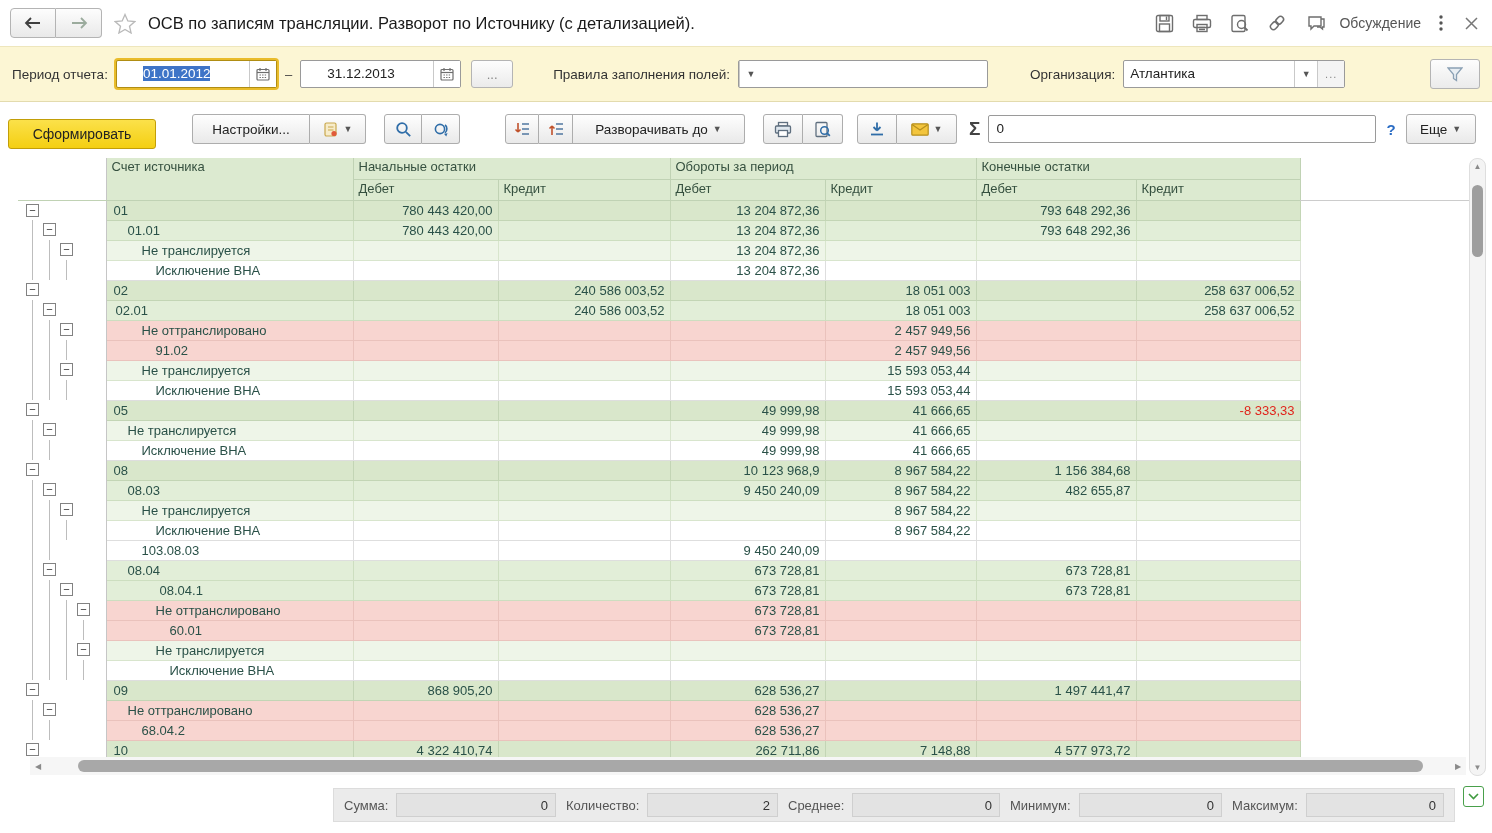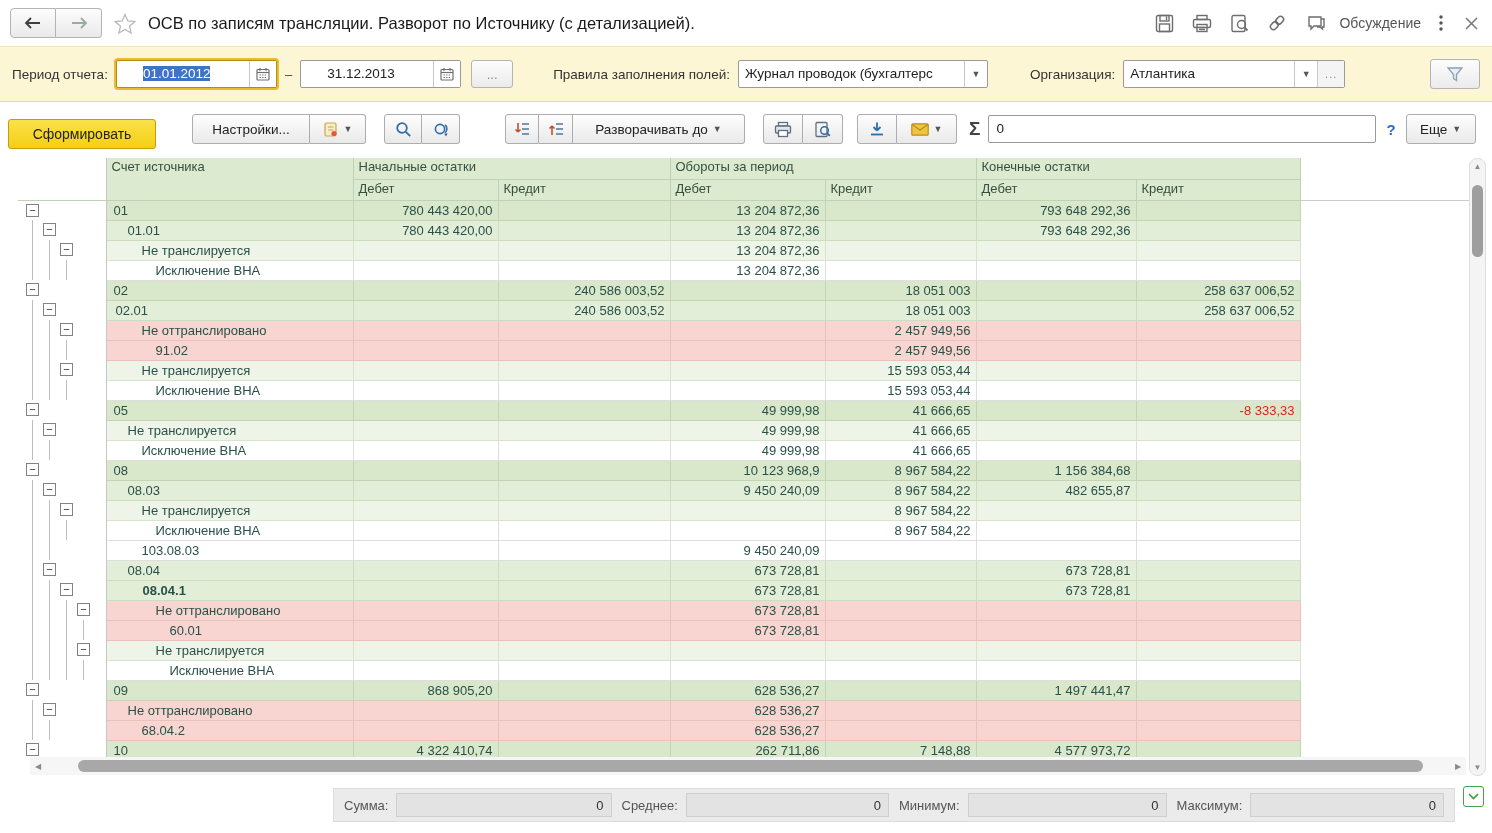--- a/index.html
+++ b/index.html
@@ -207,21 +207,20 @@
           <line x1="3.5" y1="8" x2="10.5" y2="8" stroke-dasharray="1.4 1.2"></line>
           <line x1="3.5" y1="10.5" x2="10.5" y2="10.5" stroke-dasharray="1.4 1.2"></line>
         </svg>
     </div>
   </div>
   <div class="dotsbtn">
       <span>...</span>
     </div>
   <span class="flabel" style="margin-left:40px;">Правила заполнения полей:</span>
   <div class="combo" style="margin-left:8px; width:250px;">
-    <div class="combo-text" style="flex:1;">Журнал проводок (бухгалтерс</div>
     <div class="combo-arrow">▼</div>
   </div>
   <span class="flabel" style="margin-left:42px;">Организация:</span>
   <div class="combo" style="margin-left:8px; width:222px;">
     <div class="combo-text" style="flex:1;">Атлантика</div>
     <div class="combo-arrow">▼</div>
     <div class="combo-dots">
         <span>...</span>
       </div>
   </div>
@@ -628,21 +627,21 @@
           <td class="c num">673 728,81</td>
           <td class="c num"></td>
           <td class="filler"></td>
         </tr>
         <tr class="row s-g2">
           <td class="tree-cell">
             <div class="rail" style="left: 14px;"></div>
             <div class="rail" style="left: 31px;"></div>
             <div class="expander" style="left: 42px;">−</div>
           </td>
-          <td class="c nm" style="padding-left: 36px; font-weight: bold;">08.04.1</td>
+          <td class="c nm" style="padding-left: 53px;">08.04.1</td>
           <td class="c num"></td>
           <td class="c num"></td>
           <td class="c num">673 728,81</td>
           <td class="c num"></td>
           <td class="c num">673 728,81</td>
           <td class="c num"></td>
           <td class="filler"></td>
         </tr>
         <tr class="row s-p">
           <td class="tree-cell">
@@ -776,20 +775,24 @@
   <div class="hthumb"></div>
   <div class="harr right">▶</div>
 </div>
 
 <div class="statusbar">
     <div class="stat-item">
       <span class="stat-label">Сумма:</span>
       <div class="stat-box">0</div>
     </div>
     <div class="stat-item">
+      <span class="stat-label">Количество:</span>
+      <div class="stat-box">2</div>
+    </div>
+    <div class="stat-item">
       <span class="stat-label">Среднее:</span>
       <div class="stat-box">0</div>
     </div>
     <div class="stat-item">
       <span class="stat-label">Минимум:</span>
       <div class="stat-box">0</div>
     </div>
     <div class="stat-item">
       <span class="stat-label">Максимум:</span>
       <div class="stat-box">0</div>

